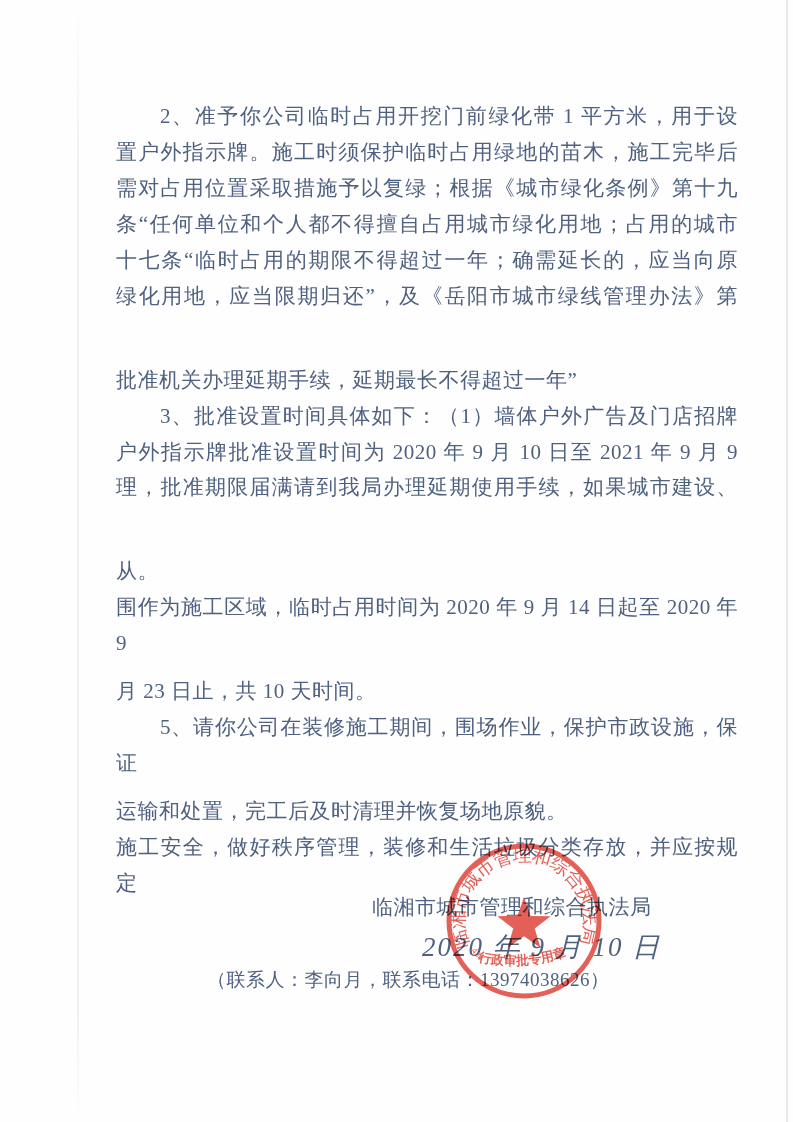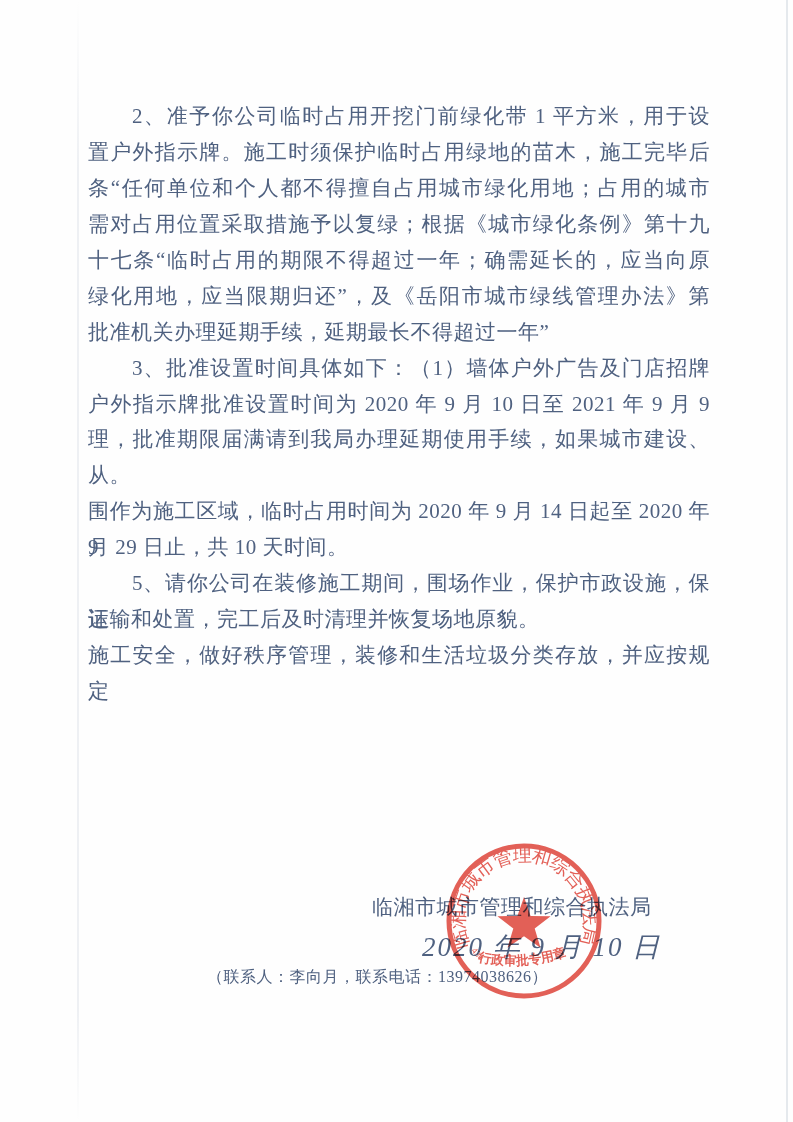--- a/index.html
+++ b/index.html
@@ -13,45 +13,45 @@
   .page { position: absolute; inset: 0; background: #fefefe; }
 
   
   .edge { position: absolute; top: 0; bottom: 0; width: 2px; }
   .edge-left  { left: 77px;  background: linear-gradient(#ffffff00, #e7eaef 15%, #e7eaef 90%, #ffffff00); opacity:.7; }
   .edge-right { left: 786px; background: #dfe3e9; opacity:.8; }
 
   
   .body-text {
     position: absolute;
-    left: 88px; top: 99px; width: 622px;
+    left: 116px; top: 99px; width: 622px;
     color: #4f6180;
     font-size: 21px;
     line-height: 35.95px;
     letter-spacing: 0.5px;
   }
   .line {
     text-align: justify;
     text-align-last: justify;
     text-justify: inter-character;
     height: 35.95px;
     overflow: visible;
   }
   .line.indent { text-indent: 44px; }
-  .line.end { text-align-last: left; }
+  .line.end { text-align-last: left; margin-top: 48px; }
 
   
   .sig-agency, .sig-date, .sig-contact {
     position: absolute;
     color: #4f6180;
     white-space: nowrap;
   }
   .sig-agency  { left: 372px; top: 893px; font-size: 21px; letter-spacing: 0.5px; }
   .sig-date    { left: 422px; top: 929px; font-size: 27px; letter-spacing: 2px; font-style: italic; }
-  .sig-contact { left: 207px; top: 967px; font-size: 16px; letter-spacing: 0.5px; text-align: center; }
+  .sig-contact { left: 207px; top: 967px; font-size: 19px; letter-spacing: 0.5px; text-align: center; }
 
   
   .seal {
     position: absolute;
     left: 437px; top: 829px;
     width: 175px; height: 185px;
     mix-blend-mode: multiply;
     opacity: 0.88;
   }
   .seal text { fill: #e04a40; }
@@ -63,31 +63,31 @@
 <body>
 
 <div class="page">
 
   <div class="edge edge-left"></div>
   <div class="edge edge-right"></div>
 
   <main class="body-text">
     <div class="line indent">2、准予你公司临时占用开挖门前绿化带 1 平方米，用于设</div>
     <div class="line">置户外指示牌。施工时须保护临时占用绿地的苗木，施工完毕后</div>
+    <div class="line">需对占用位置采取措施予以复绿；根据《城市绿化条例》第十九</div>
     <div class="line">条“任何单位和个人都不得擅自占用城市绿化用地；占用的城市</div>
-    <div class="line">需对占用位置采取措施予以复绿；根据《城市绿化条例》第十九</div>
     <div class="line">十七条“临时占用的期限不得超过一年；确需延长的，应当向原</div>
     <div class="line">绿化用地，应当限期归还”，及《岳阳市城市绿线管理办法》第</div>
     <div class="line end">批准机关办理延期手续，延期最长不得超过一年”</div>
     <div class="line indent">3、批准设置时间具体如下：（1）墙体户外广告及门店招牌</div>
     <div class="line">户外指示牌批准设置时间为 2020 年 9 月 10 日至 2021 年 9 月 9</div>
     <div class="line">理，批准期限届满请到我局办理延期使用手续，如果城市建设、</div>
     <div class="line end">从。</div>
     <div class="line">围作为施工区域，临时占用时间为 2020 年 9 月 14 日起至 2020 年 9</div>
-    <div class="line end">月 29 日止，共 10 天时间。</div>
+    <div class="line end">月 23 日止，共 10 天时间。</div>
     <div class="line indent">5、请你公司在装修施工期间，围场作业，保护市政设施，保证</div>
     <div class="line end">运输和处置，完工后及时清理并恢复场地原貌。</div>
     <div class="line">施工安全，做好秩序管理，装修和生活垃圾分类存放，并应按规定</div>
   </main>
 
   <div class="sig-agency">临湘市城市管理和综合执法局</div>
   <div class="sig-date">2020 年 9 月 10 日</div>
   <div class="sig-contact">（联系人：李向月，联系电话：13974038626）</div>
 
   <svg class="seal" viewBox="0 0 175 185" xmlns="http://www.w3.org/2000/svg">

